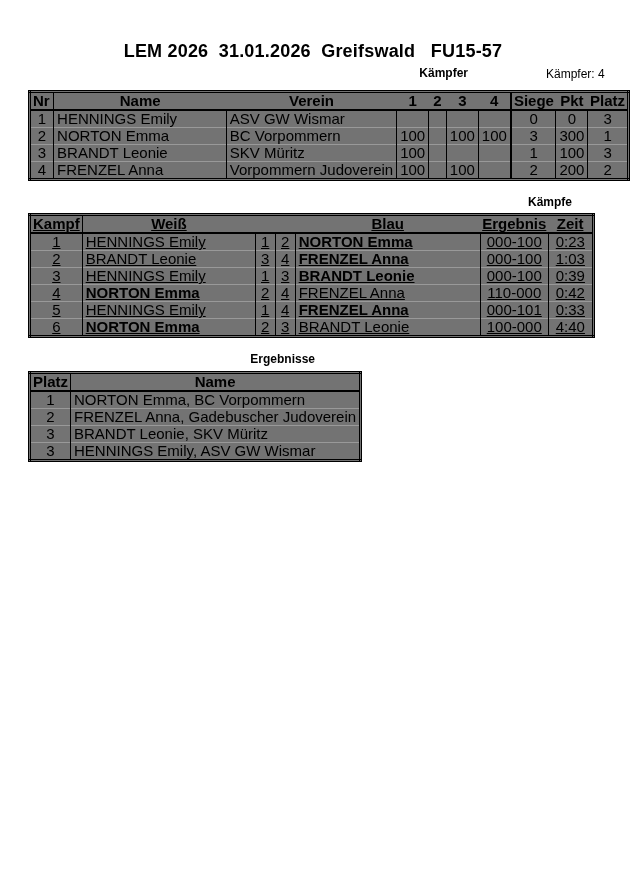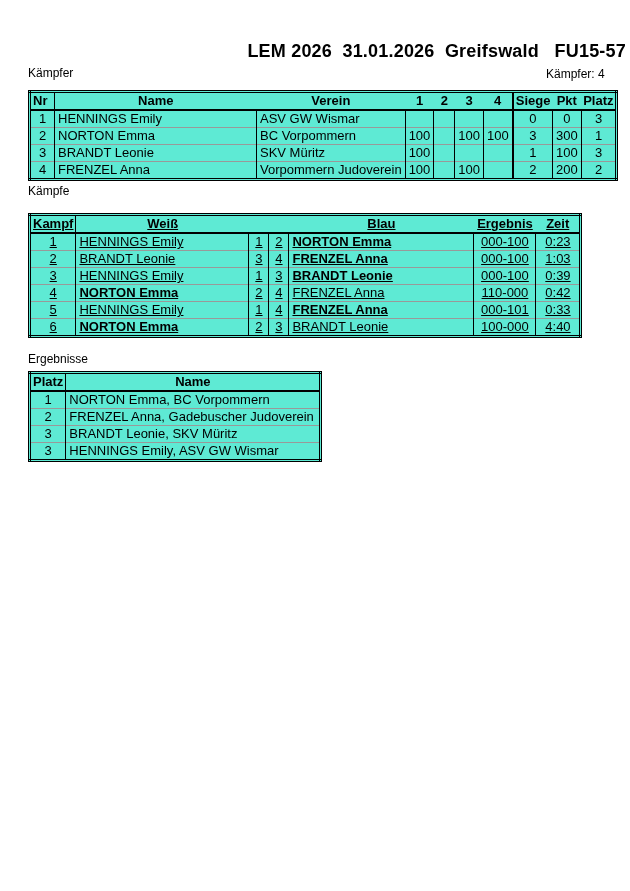--- a/index.html
+++ b/index.html
@@ -1,31 +1,31 @@
 <!DOCTYPE html>
 <html><head>
 <meta charset="utf-8">
 <style>
   html,body{margin:0;padding:0;}
   body{
     width:630px;height:891px;background:#ffffff;color:#000;
     font-family:"Liberation Sans",sans-serif;position:relative;overflow:hidden;
   }
   .abs{position:absolute;}
-  .page-title{top:41px;left:0;width:626px;text-align:right;
+  .page-title{top:41px;left:0;width:626px;text-align:center;
     font-size:18px;font-weight:bold;white-space:pre;letter-spacing:0.2px;}
   .fighter-count{top:67px;left:546px;font-size:12px;white-space:pre;}
-  .sec-title{font-weight:normal;font-size:12px;text-align:left;white-space:pre;}
+  .sec-title{font-weight:bold;font-size:12px;text-align:right;white-space:pre;}
   #st-kaempfer{top:66px;left:28px;width:440px;}
-  #st-kaempfe{top:184px;left:28px;width:544px;}
+  #st-kaempfe{top:195px;left:28px;width:544px;}
   #st-ergebnisse{top:352px;left:28px;width:287px;}
 
   table.tbl{
     position:absolute;border-collapse:collapse;table-layout:fixed;
-    font-size:13px;background:#5eead4;border:3px double #000;
+    font-size:15px;background:#737373;border:3px double #000;
   }
   .tbl th{
     font-weight:bold;height:16px;line-height:16px;padding:0 2px;
     border-bottom:2px solid #000;white-space:nowrap;overflow:hidden;
   }
   .tbl th:first-child{border-right:1px solid #000;}
   .tbl td{
     height:16px;line-height:16px;padding:0 3px;
     border-left:1px solid #000;border-top:1px solid #999;
     white-space:nowrap;overflow:hidden;

